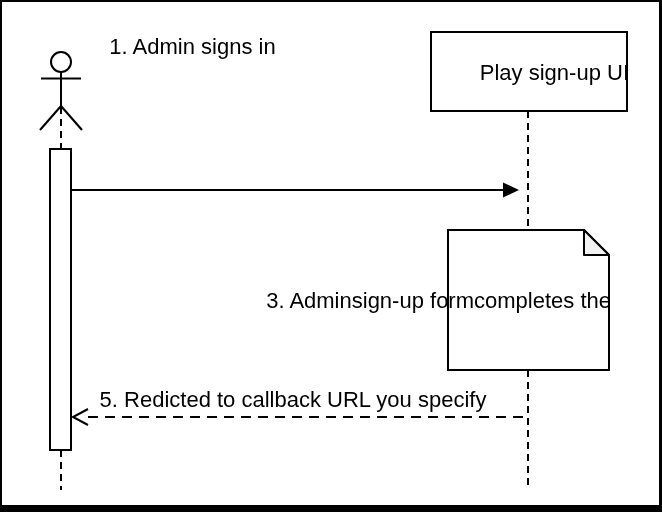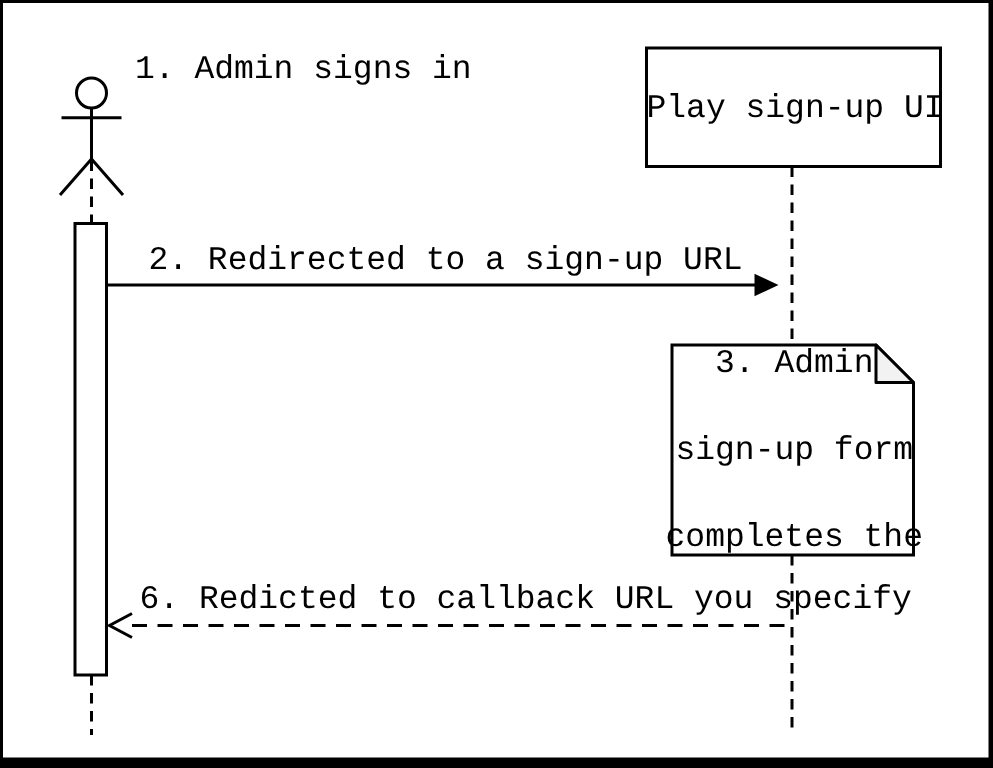--- a/index.html
+++ b/index.html
@@ -12,21 +12,21 @@
   html, body { background: #ffffff; }
   .canvas {
     position: relative;
     width: 662px;
     height: 512px;
     background: var(--background);
     border-style: solid;
     border-color: var(--stroke);
     border-width: 2px 3px 7px 2px;
     overflow: hidden;
-    font-family: Liberation Mono, monospace;
+    font-family: Liberation Sans, sans-serif;
     color: var(--text);
   }
   .diagram-svg {
     position: absolute;
     left: -2px; top: -2px; 
     width: 662px;
     height: 512px;
   }
   .diagram-svg .ln {
     stroke: var(--stroke);
@@ -45,27 +45,27 @@
   .label {
     position: absolute;
     font-size: 22px;
     line-height: 24px;
     text-align: center;
     white-space: nowrap;
   }
   .actor-label     { left: 88px;  top: 33px;  width: 205px; }
   .participant-label {
     left: 429px; top: 30px; width: 198px; height: 81px;
-    display: flex; align-items: center; justify-content: flex-start;
+    display: flex; align-items: center; justify-content: flex-end;
   }
   .msg2-label { left: 95px; top: 160px; width: 400px; }
   .msg4-label { left: 91px; top: 386px; width: 400px; }
   .note-label {
     left: 446px; top: 228px; width: 163px; height: 142px;
-    display: flex; flex-direction: column; align-items: center; justify-content: space-between;
+    display: flex; flex-direction: row; align-items: center; justify-content: flex-end;
     line-height: 26px; white-space: nowrap;
   }
 </style>
 </head>
 <body>
 
 <div class="canvas">
 
   <svg class="diagram-svg" viewBox="0 0 662 512" xmlns="http://www.w3.org/2000/svg">
 
@@ -98,23 +98,22 @@
   </svg>
 
   <div class="label actor-label">
     <div>1. Admin signs in</div>
   </div>
 
   <div class="label participant-label">
     <span>Play sign-up UI</span>
   </div>
 
-  <div class="label msg2-label">2. Redirected to a sign-up URL</div>
 
-  <div class="label msg4-label">6. Redicted to callback URL you specify</div>
+  <div class="label msg4-label">5. Redicted to callback URL you specify</div>
 
   <div class="label note-label">
     <div>3. Admin</div>
     <div>sign-up form</div>
     <div>completes the</div>
   </div>
 
 </div>
 
 </body></html>

